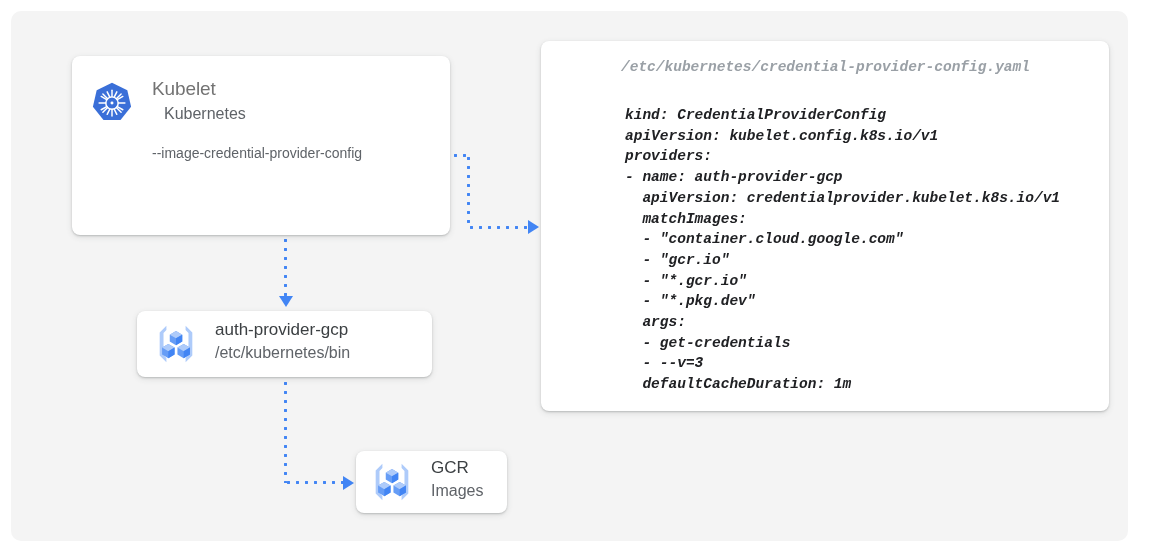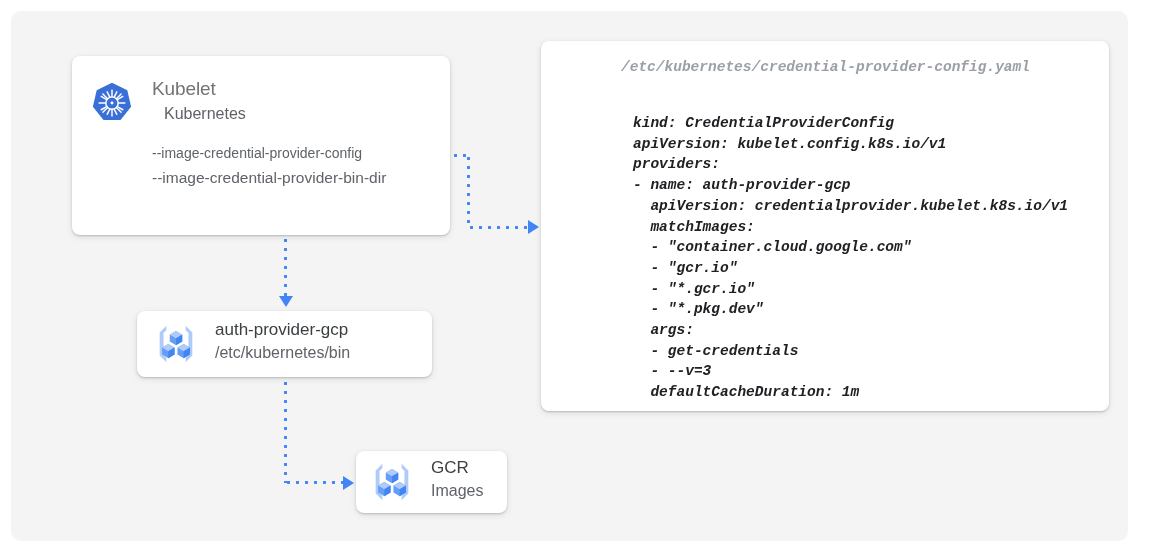--- a/index.html
+++ b/index.html
@@ -166,21 +166,21 @@
     position: absolute;
     left: 80px;
     top: 60px;
     font-family: "Liberation Mono", "DejaVu Sans Mono", monospace;
     font-weight: bold;
     font-style: italic;
     font-size: 14.5px;
     line-height: 20.7px;
     color: #202124;
     white-space: pre;
-    margin: 12px;
+    margin: 4px;
   }
 
   
   .conn {
     position: absolute;
     pointer-events: none;
   }
   .dot-h {
     position: absolute;
     height: 3px;
@@ -262,21 +262,20 @@
         <line x1="61.5" y1="55.5" x2="73.5" y2="62.5"></line>
         <line x1="39.5" y1="23.5" x2="45.5" y2="35.5"></line>
         <line x1="54.5" y1="60.5" x2="60.5" y2="72.5"></line>
         <line x1="60.5" y1="23.5" x2="54.5" y2="35.5"></line>
         <line x1="45.5" y1="60.5" x2="39.5" y2="72.5"></line>
       </g>
     </svg>
     <div class="title">Kubelet</div>
     <div class="subtitle">Kubernetes</div>
     <div class="flag1">--image-credential-provider-config</div>
-    <div class="flag2">--image-credential-provider-bin-dir</div>
   </div>
 
   <div class="card" id="gcr-card">
     <svg class="gcr-icon" viewBox="0 0 100 100">
       <path d="M30 12 L16 26 L16 74 L30 88 L30 79 L24 73 L24 27 L30 21 Z" fill="#aecbfa"></path>
       <path d="M70 12 L84 26 L84 74 L70 88 L70 79 L76 73 L76 27 L70 21 Z" fill="#aecbfa"></path>
       <g>
         <polygon points="50,23 63,30.5 63,45 50,52.5 37,45 37,30.5" fill="#669df6"></polygon>
         <polygon points="50,23 63,30.5 50,38 37,30.5" fill="#aecbfa"></polygon>
         <polygon points="50,38 63,30.5 63,45 50,52.5" fill="#4285f4"></polygon>

